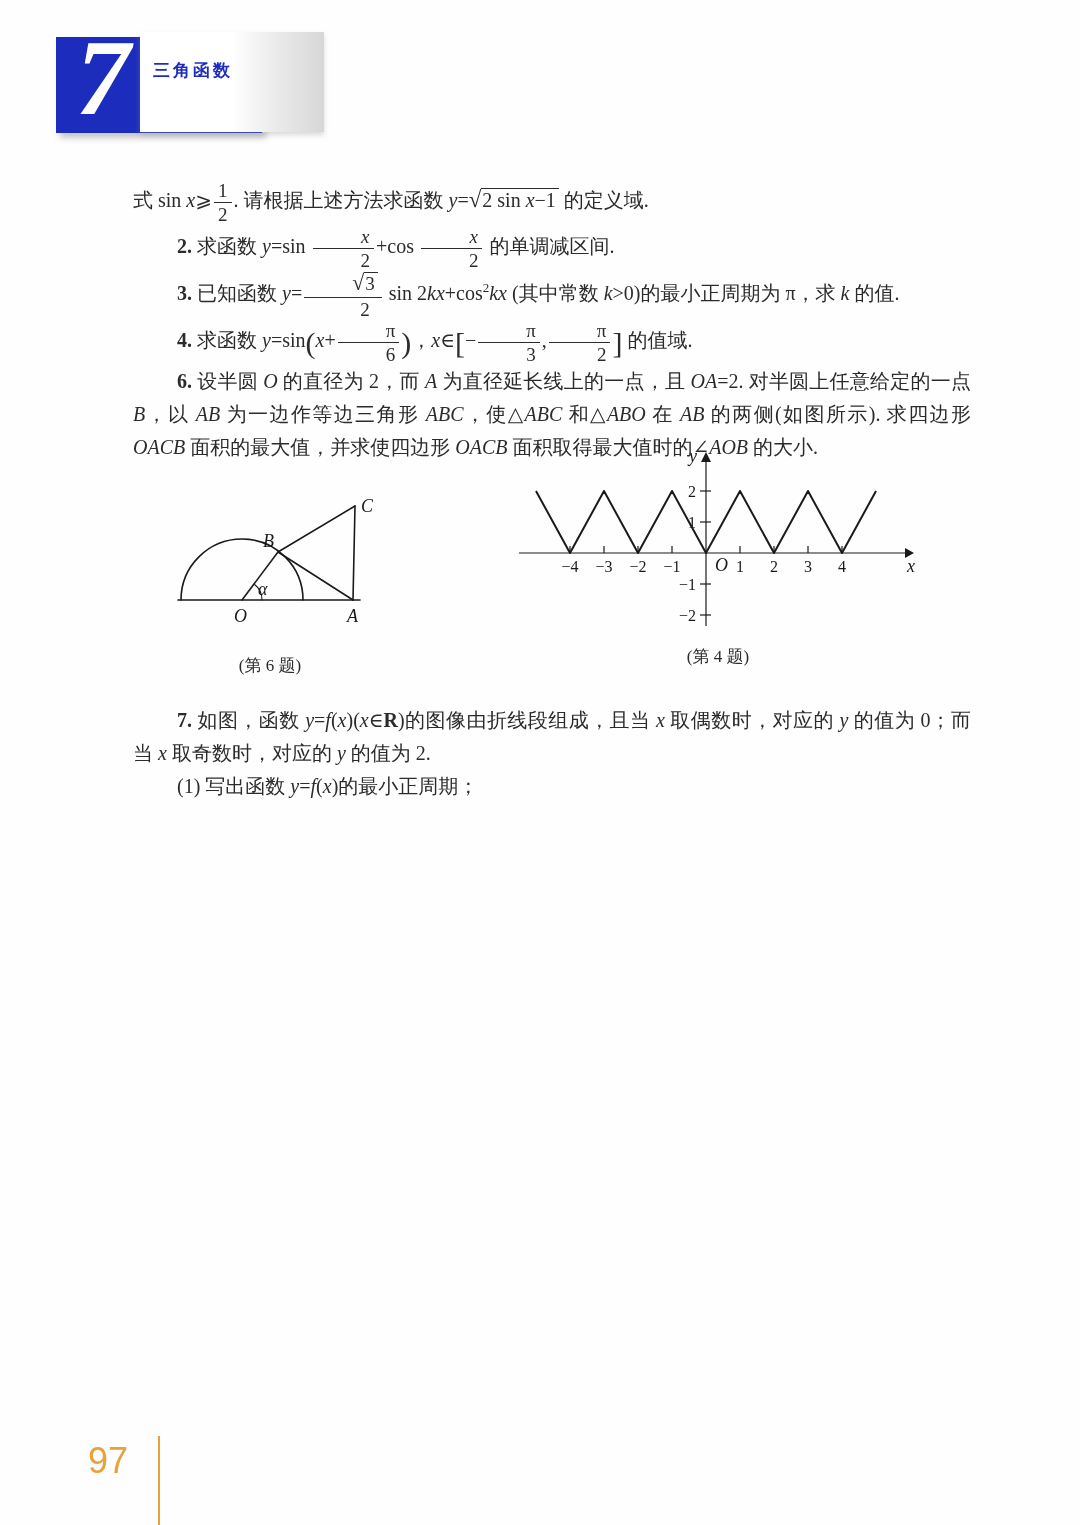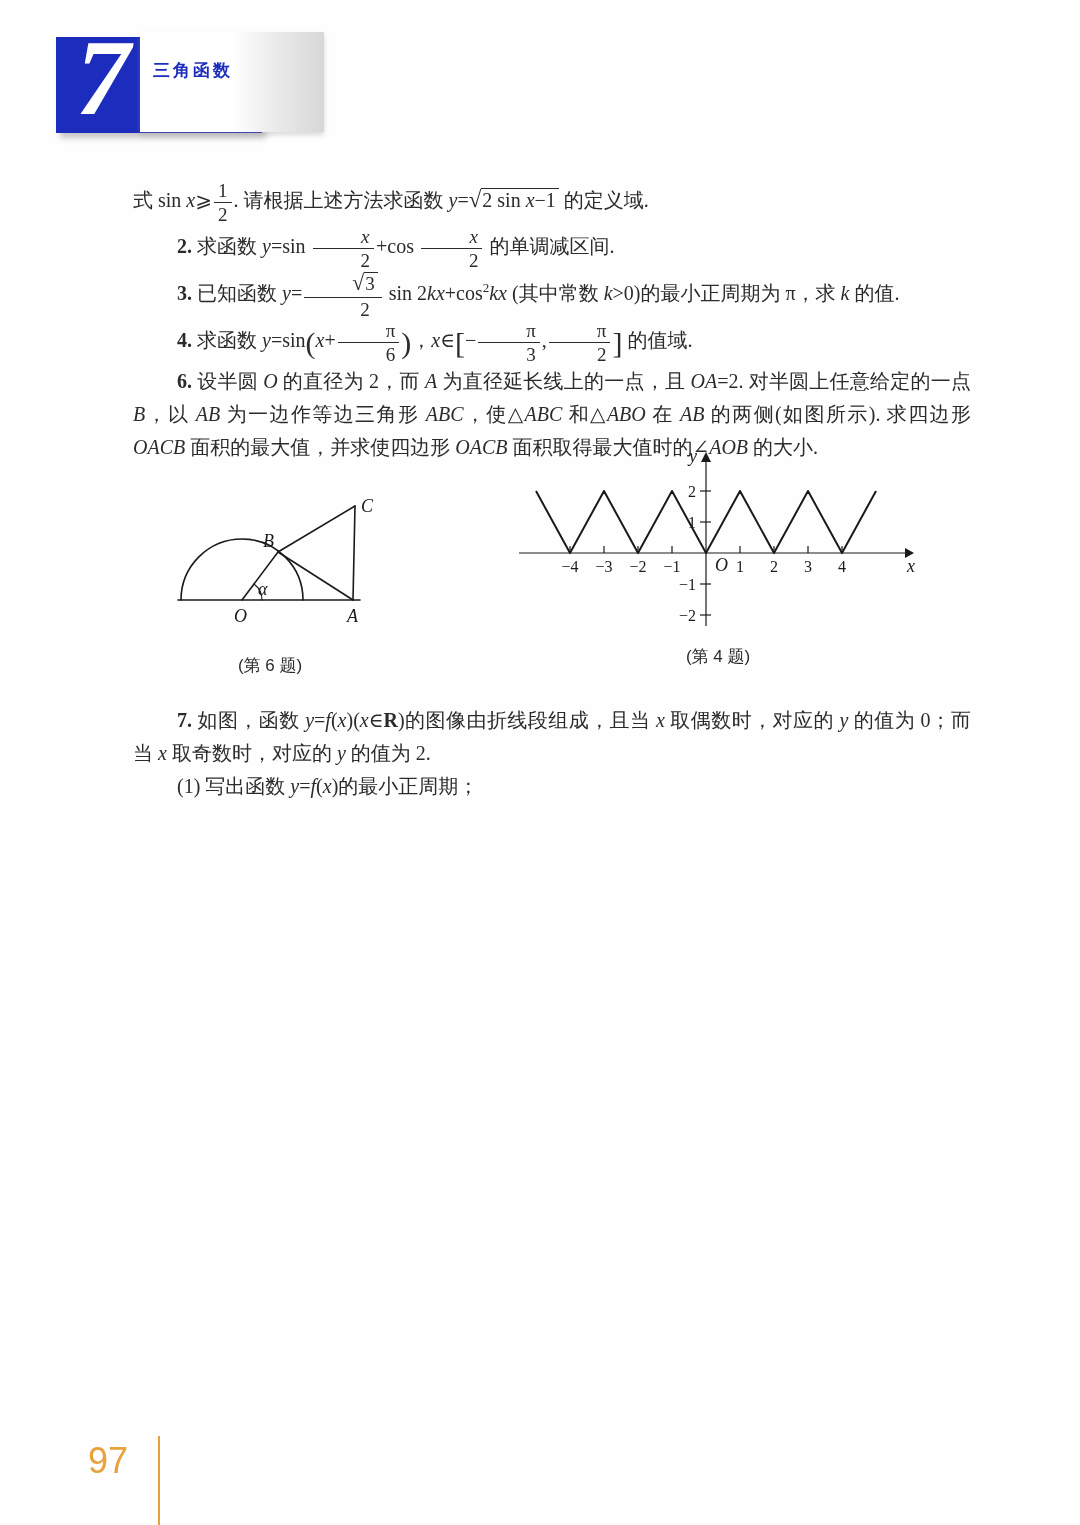--- a/index.html
+++ b/index.html
@@ -60,21 +60,21 @@
   .bg { font-size:1.5em; vertical-align:middle; font-weight:normal; line-height:1; }
 
   
   .figure-row { position:relative; height:240px; }
   .fig { position:absolute; }
   .fig6 { left:12px; top:-4px; width:250px; }
   .fig7 { left:380px; top:-16px; width:410px; }
   .fig svg { display:block; }
   .fig-caption {
     text-align:center; font-size:17px; color:#2b2b2b; margin-top:2px;
-    font-family:Liberation Sans, sans-serif;
+    font-family:Liberation Serif, serif;
   }
   .fig6 .fig-caption { margin-top:14px; }
   .figtext { font-style:italic; font-size:18px; fill:#1a1a1a;
              font-family:"Liberation Serif",serif; }
   .ticktext { font-size:16px; fill:#1a1a1a; font-family:"Liberation Serif",serif; }
 
   
   .page-number {
     position:absolute; left:88px; top:1440px;
     font-size:36px; color:#e8a23c; font-family:"Liberation Sans",sans-serif;

